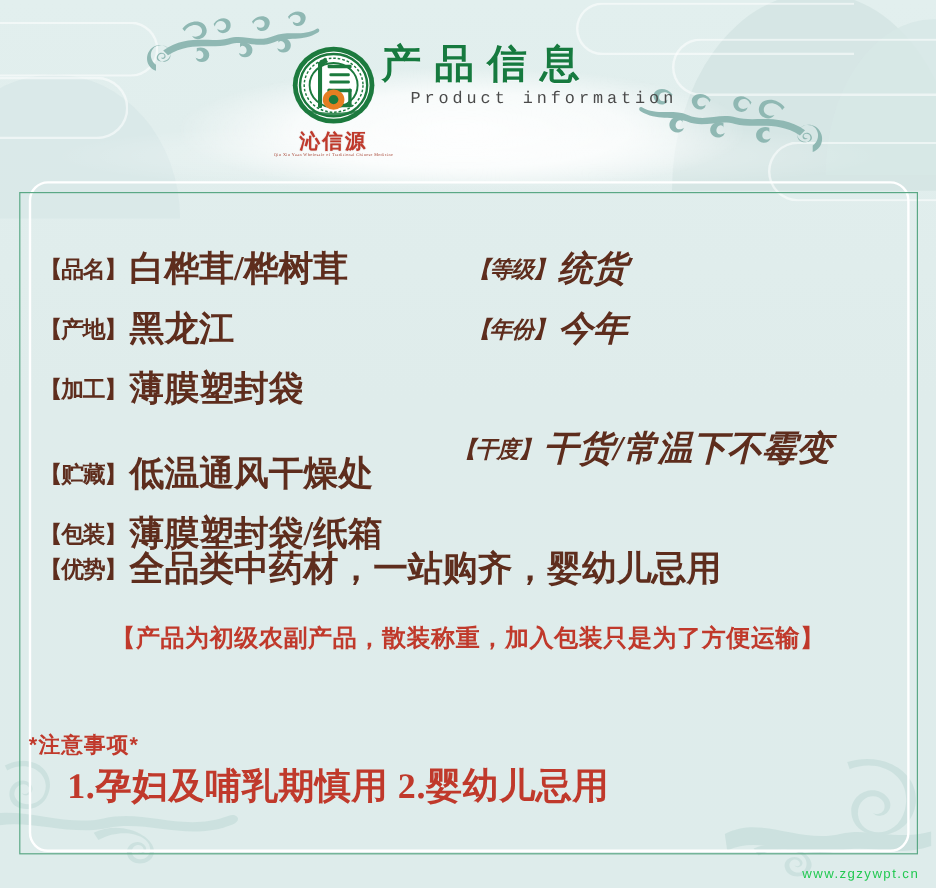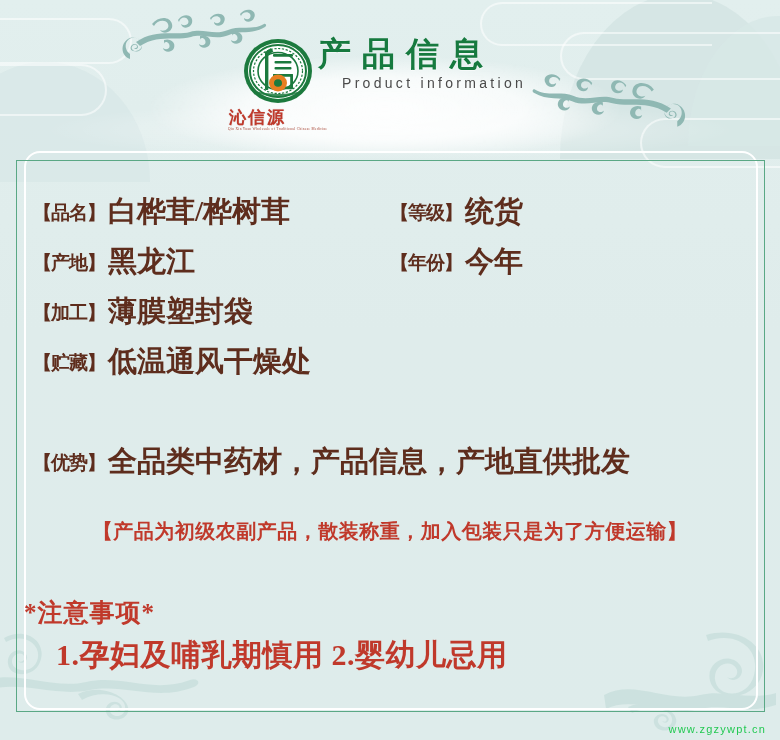--- a/index.html
+++ b/index.html
@@ -79,20 +79,21 @@
   
   #header {
     position: absolute;
     left: 0; top: 0;
     width: 780px; height: 150px;
   }
   .logo-block {
     position: absolute;
     left: 229px; top: 38px;
     width: 98px;
+    text-align: center;
   }
   .logo-seal { display: block; margin: 0 auto; }
   .logo-name {
     margin-top: 1px;
     font-family: "Liberation Serif", serif;
     font-size: 17px;
     font-weight: bold;
     letter-spacing: 2px;
     color: #c0392b;
     line-height: 1;
@@ -116,21 +117,21 @@
     font-size: 33px;
     font-weight: bold;
     letter-spacing: 11px;
     color: #167a3f;
     line-height: 1.12;
     text-shadow: 0 1px 0 rgba(255,255,255,.5);
   }
   .title-en {
     margin-top: 2px;
     margin-left: 24px;
-    font-family: Liberation Sans, sans-serif;
+    font-family: Liberation Mono, monospace;
     font-size: 14px;
     letter-spacing: 3.3px;
     color: #4a4a4a;
   }
 
   
   .frame-white {
     position: absolute;
     left: 24px; top: 151px;
     width: 734px; height: 559px;
@@ -142,49 +143,49 @@
     position: absolute;
     left: 16px; top: 160px;
     width: 749px; height: 552px;
     border: 1.5px solid #5aa885;
     box-sizing: border-box;
   }
 
   
   #info {
     position: absolute;
-    left: 0; top: 192px;
+    left: 0; top: 204px;
     width: 705px;
   }
   .row {
     position: relative;
     height: 50px;
   }
   .cell {
     position: absolute;
     white-space: nowrap;
     color: #5e2d1d;
     font-family: "Liberation Serif", serif;
   }
   .cell.left  { left: 33px; }
-  .cell.right { left: 390px; }
+  .cell.right { left: 390px; font-style: italic; }
   .lbl {
     font-size: 19px;
     font-weight: bold;
     letter-spacing: -1px;
     vertical-align: 2px;
   }
   .val {
     font-size: 29px;
     font-weight: bold;
     margin-left: 3px;
     letter-spacing: 0px;
   }
 
-  .row-wide .cell.left { left: 33px; }
+  .row-wide .cell.left { left: 33px; margin-top: 21px; }
   .row-wide .cell.right { left: 378px; }
 
   .row-full {
     position: relative;
     height: 52px;
   }
   .row-full .cell { left: 33px; }
 
   
   .notice {
@@ -195,24 +196,24 @@
     color: #c0392b;
     font-family: "Liberation Serif", serif;
     font-size: 20px;
     font-weight: bold;
     letter-spacing: .5px;
   }
 
   
   .warn-title {
     position: absolute;
-    left: 24px; top: 596px;
+    left: 24px; top: 609px;
     color: #c0392b;
-    font-family: Liberation Serif, serif;
-    font-size: 25px;
+    font-family: Liberation Sans, sans-serif;
+    font-size: 18px;
     font-weight: bold;
     letter-spacing: 1px;
   }
   .warn-items {
     position: absolute;
     left: 56px; top: 635px;
     color: #c0392b;
     font-family: "Liberation Serif", serif;
     font-size: 30px;
     font-weight: bold;
@@ -368,28 +369,34 @@
     <div class="row">
       <div class="cell left">
         <span class="lbl">【加工】</span><span class="val">薄膜塑封袋</span>
       </div>
     </div>
 
     <div class="row row-wide">
       <div class="cell left">
         <span class="lbl">【贮藏】</span><span class="val">低温通风干燥处</span>
       </div>
+      <div class="cell right">
+        <span class="lbl">【干度】</span><span class="val">干货/常温下不霉变</span>
+      </div>
     </div>
 
     <div class="row row-wide">
+      <div class="cell left">
+        <span class="lbl">【包装】</span><span class="val">薄膜塑封袋/纸箱</span>
+      </div>
     </div>
 
     <div class="row-full">
       <div class="cell">
-        <span class="lbl">【优势】</span><span class="val">全品类中药材，产品信息，产地直供批发</span>
+        <span class="lbl">【优势】</span><span class="val">全品类中药材，一站购齐，婴幼儿忌用</span>
       </div>
     </div>
   </div>
 
   <div class="notice">【产品为初级农副产品，散装称重，加入包装只是为了方便运输】</div>
 
   <div class="warn-title">*注意事项*</div>
   <div class="warn-items">1.孕妇及哺乳期慎用 2.婴幼儿忌用</div>
 
   <div class="watermark">www.zgzywpt.cn</div>

